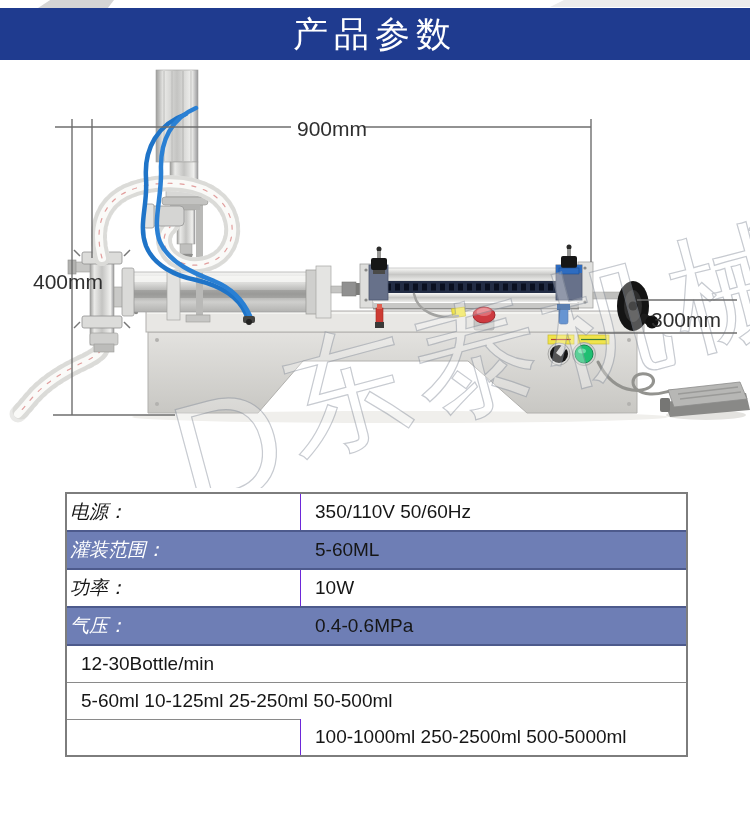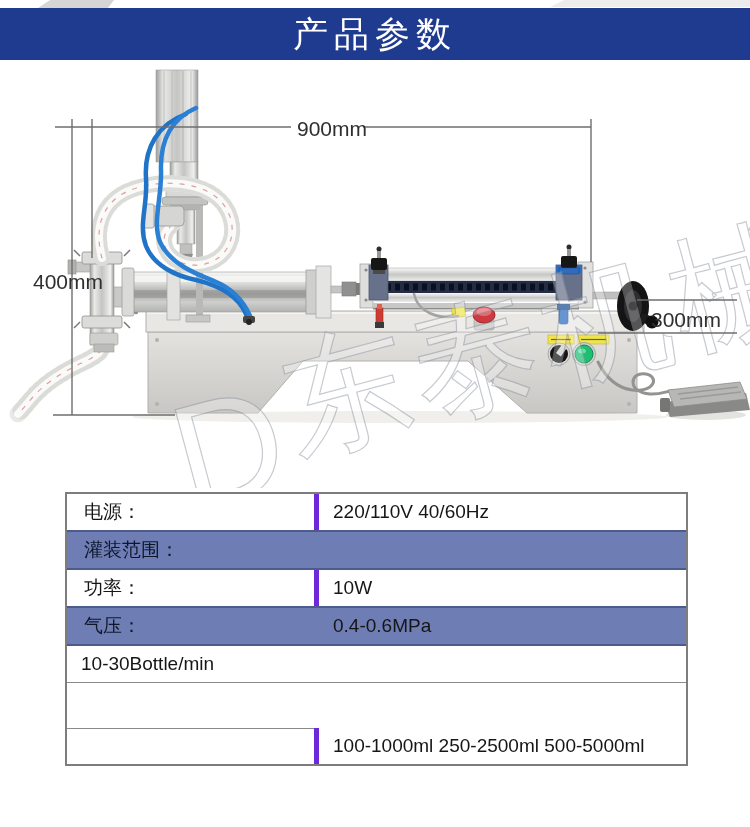--- a/index.html
+++ b/index.html
@@ -18,26 +18,26 @@
   
   .figure{position:absolute;top:60px;left:0;width:750px;height:428px;background:#ffffff;}
   .figure svg{display:block;}
   
   .spec{position:absolute;left:65px;top:492px;width:619px;border:2px solid #7d7d7d;
         background:#ffffff;}
   .row{display:flex;height:36px;background:#ffffff;}
   .row + .row{border-top:1px solid #8a8a8a;}
   .row.alt{background:#6e7eb5;border-top:2px solid #4d5a8c;border-bottom:2px solid #4d5a8c;}
   .row.alt + .row{border-top:none;border-radius:8px;}
-  .row.merge{border-top:none;margin-top:9px;}
+  .row.merge{border-top:none;}
   .row.merge .cell.label{box-shadow:inset 0 1px 0 #8a8a8a;}
   .cell{display:flex;align-items:center;font-size:19px;color:#161616;overflow:hidden;
         white-space:nowrap;}
-  .cell.label{width:230px;padding-left:17px;border-right:5px solid #6d28d9;flex:none;}
-  .row.alt .cell.label{border-right-color:transparent;color:#0f172a;}
+  .cell.label{width:230px;padding-left:3px;border-right:1px solid #6d28d9;flex:none;font-style:italic;}
+  .row.alt .cell.label{border-right-color:transparent;color:#ffffff;}
   .cell.value{flex:1;padding-left:14px;}
 </style>
 </head>
 <body>
 
 <div class="page">
 
   <div class="deco-left"></div>
   <div class="deco-right"></div>
 
@@ -266,37 +266,39 @@
         <text x="297" y="136">900mm</text>
         <text x="33" y="289">400mm</text>
         <text x="651" y="327">300mm</text>
       </g>
     </svg>
   </div>
 
   <div class="spec">
     <div class="row">
       <div class="cell label">电源：</div>
-      <div class="cell value">220/110V 40/60Hz</div>
+      <div class="cell value">350/110V 50/60Hz</div>
     </div>
     <div class="row alt">
       <div class="cell label">灌装范围：</div>
+      <div class="cell value">5-60ML</div>
     </div>
     <div class="row">
       <div class="cell label">功率：</div>
       <div class="cell value">10W</div>
     </div>
     <div class="row alt">
       <div class="cell label">气压：</div>
       <div class="cell value">0.4-0.6MPa</div>
     </div>
     <div class="row">
-      <div class="cell value">10-30Bottle/min</div>
+      <div class="cell value">12-30Bottle/min</div>
     </div>
     <div class="row">
+      <div class="cell value">5-60ml 10-125ml 25-250ml 50-500ml</div>
     </div>
     <div class="row merge">
       <div class="cell label"></div>
       <div class="cell value">100-1000ml 250-2500ml 500-5000ml</div>
     </div>
   </div>
 
 </div>
 
 </body></html>

